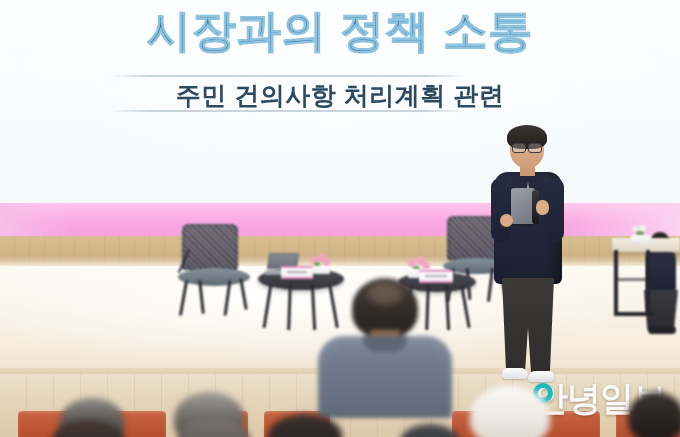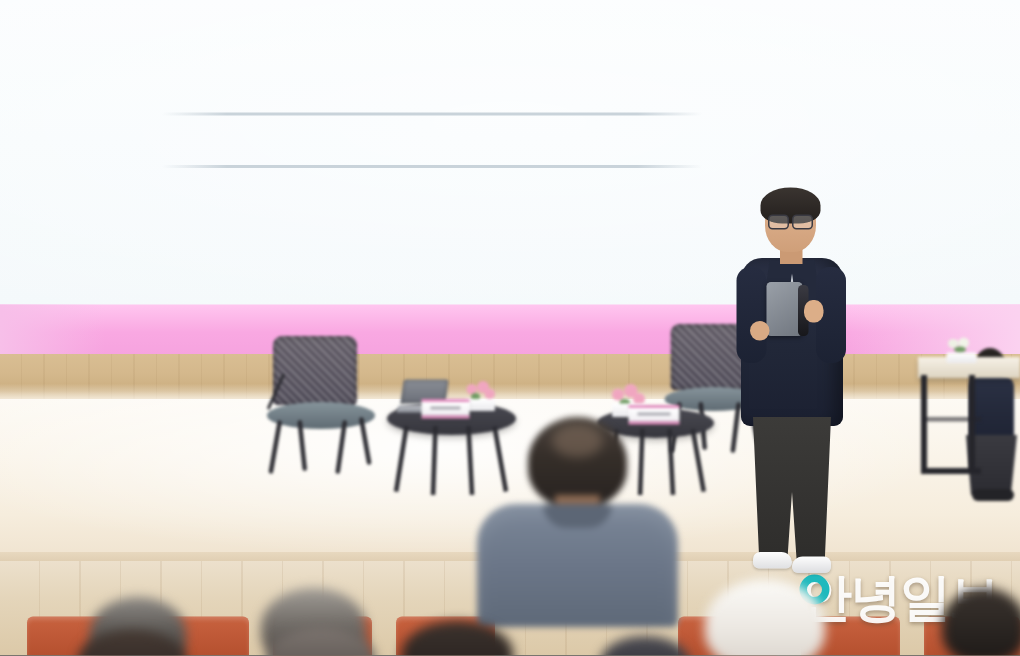--- a/index.html
+++ b/index.html
@@ -319,21 +319,23 @@
   .blur2{filter:blur(2.2px);}
   .blur3{filter:blur(3.4px);}
 </style>
 </head>
 <body>
 
 <div id="stage">
 
   <div class="screen">
     <div class="screen-vignette"></div>
+    <div class="screen-title">시장과의 정책 소통</div>
     <div class="rule top"></div>
+    <div class="screen-subtitle">주민 건의사항 처리계획 관련</div>
     <div class="rule bottom"></div>
   </div>
 
   <div class="pink-band">
     <div class="fade-l"></div>
     <div class="fade-r"></div>
   </div>
 
   <div class="wood-wall">
     <div class="grain"></div>

